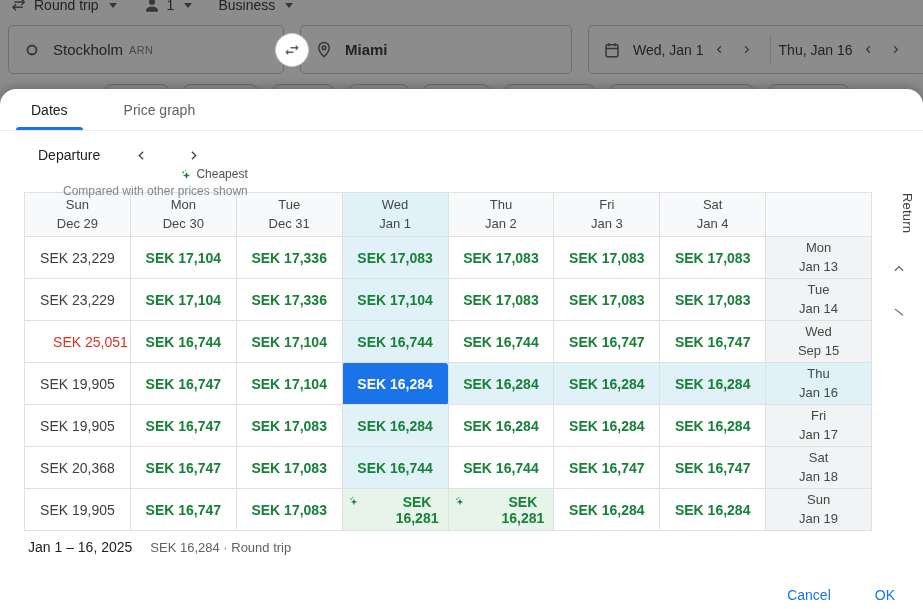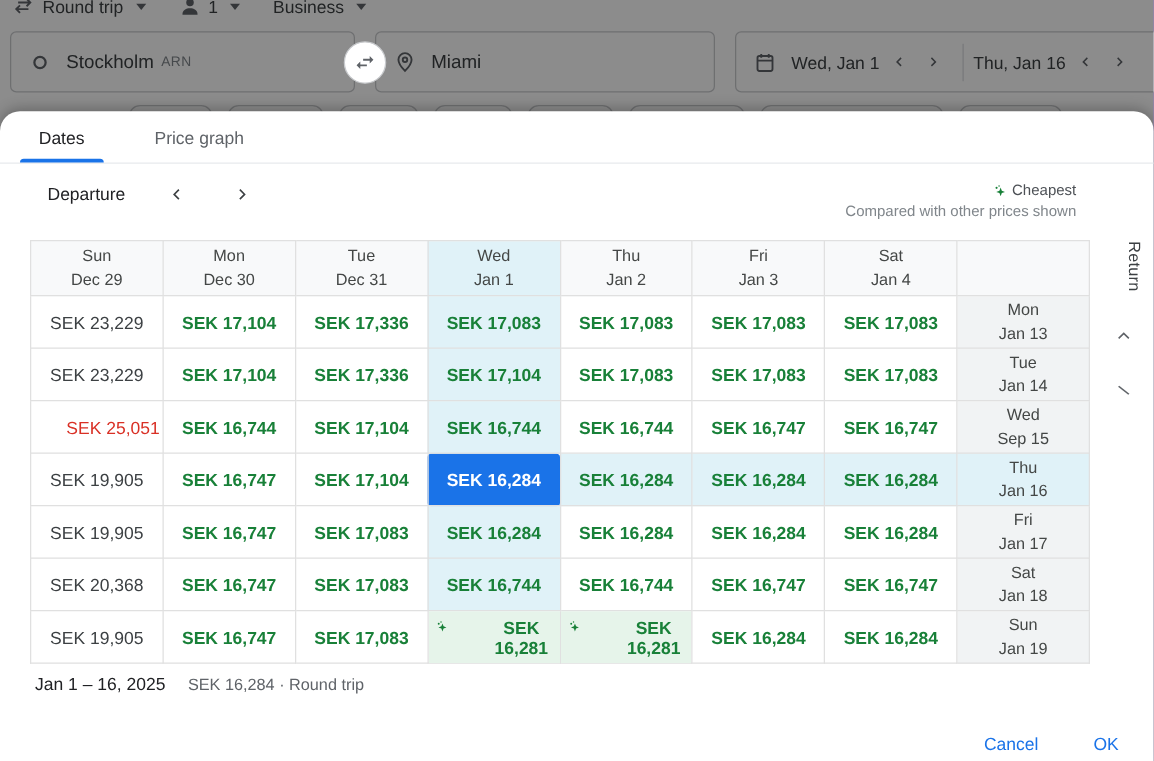--- a/index.html
+++ b/index.html
@@ -13,41 +13,41 @@
   .trip-bar .seg { display:flex; align-items:center; gap:6px; margin-right:26px; }
   .caret { width:0; height:0; border-left:4px solid transparent; border-right:4px solid transparent; border-top:5px solid #5f6368; margin-left:4px; }
   .ticon { width:18px; height:18px; flex:0 0 auto; }
 
   .search-row { position:absolute; top:25px; left:8px; display:flex; align-items:center; }
   .field { height:49px; border:1px solid #c8cacd; border-radius:5px; background:#fff; display:flex; align-items:center; padding:0 14px; color:#3c4043; }
   .field .fic { width:18px; height:18px; margin-right:12px; flex:0 0 auto; }
   .origin { width:276px; }
   .origin .code { font-size:11px; color:#80868b; margin-left:6px; letter-spacing:.3px; }
   .swap-btn { width:34px; height:34px; border-radius:50%; background:#fff; border:1px solid #c8cacd; display:flex; align-items:center; justify-content:center; margin:0 -9px; z-index:2; }
-  .dest { width:272px; }
+  .dest { width:272px;font-weight:bold; }
   .dates-field { margin-left:16px; width:348px; height:49px; }
   .fval { font-size:15px; }
   .dval { font-size:14px; white-space:nowrap; }
   .mini-nav { display:flex; align-items:center; gap:16px; margin:0 10px; color:#5f6368; }
   .vdiv { width:1px; height:30px; background:#dadce0; margin:0 8px; }
 
   .chips-row { position:absolute; top:84px; left:8px; display:flex; gap:12px; }
   .chip { height:34px; border:1px solid #c8cacd; border-radius:9px; display:flex; align-items:center; padding:0 16px; font-size:13px; color:#3c4043; background:#fff; white-space:nowrap; }
   .chip.chip-first { border-color:transparent; color:#1a73e8; }
 
   .scrim { position:absolute; inset:0; background:rgba(0,0,0,0.45); }
 
   
   .dialog { position:absolute; top:89px; left:0; right:0; bottom:0; background:#fff; border-radius:16px 16px 0 0; box-shadow:0 -2px 10px rgba(0,0,0,.25); }
   .tabs { display:flex; align-items:stretch; height:42px; padding-left:16px; border-bottom:1px solid #e8eaed;gap:26px; }
   .tab { display:flex; align-items:center; padding:0 15px; font-size:14px; color:#5f6368; position:relative; cursor:pointer; }
   .tab.active { color:#202124; font-weight:500; }
   .tab.active::after { content:""; position:absolute; left:0; right:0; bottom:0; height:3px; background:#1a73e8; border-radius:3px 3px 0 0; }
 
-  .toolbar { display:flex; justify-content:space-between; align-items:flex-start; margin:13px 62px 0 38px; height:38px; }
+  .toolbar { display:flex; align-items:flex-start; margin:13px 62px 0 38px; height:38px;flex-direction:column; }
   .dep-nav { display:flex; align-items:center; gap:30px; }
   .dep-label { font-size:14px; color:#202124; }
   .nav-arrow { width:22px; height:22px; display:flex; align-items:center; justify-content:center; color:#3c4043; }
   .legend { text-align:right; line-height:1.45;margin-left:25px; }
   .legend .l1 { font-size:12px; color:#4d5156; display:flex; align-items:center; justify-content:flex-end; gap:4px; }
   .legend .l2 { font-size:12px; color:#80868b; }
 
   table.grid { border-collapse:collapse; table-layout:fixed; margin:10px 0 0 24px; width:848px; }
   .grid th, .grid td { border:1px solid #e0e0e0; text-align:center; vertical-align:middle; }
   .grid th { height:44px; background:#f8f9fa; font-weight:400; font-size:13px; color:#444746; line-height:1.4; }

